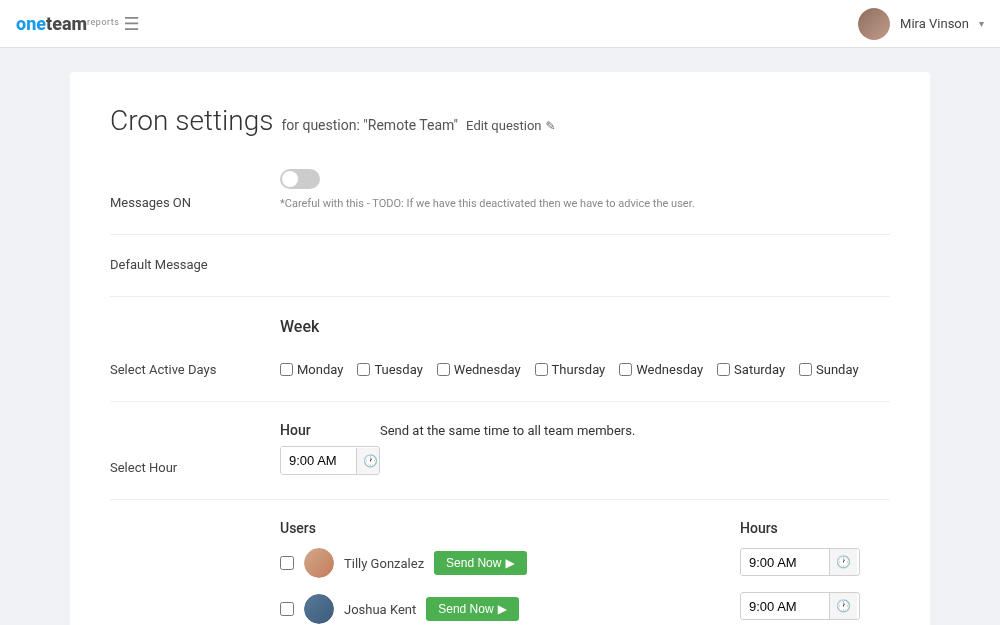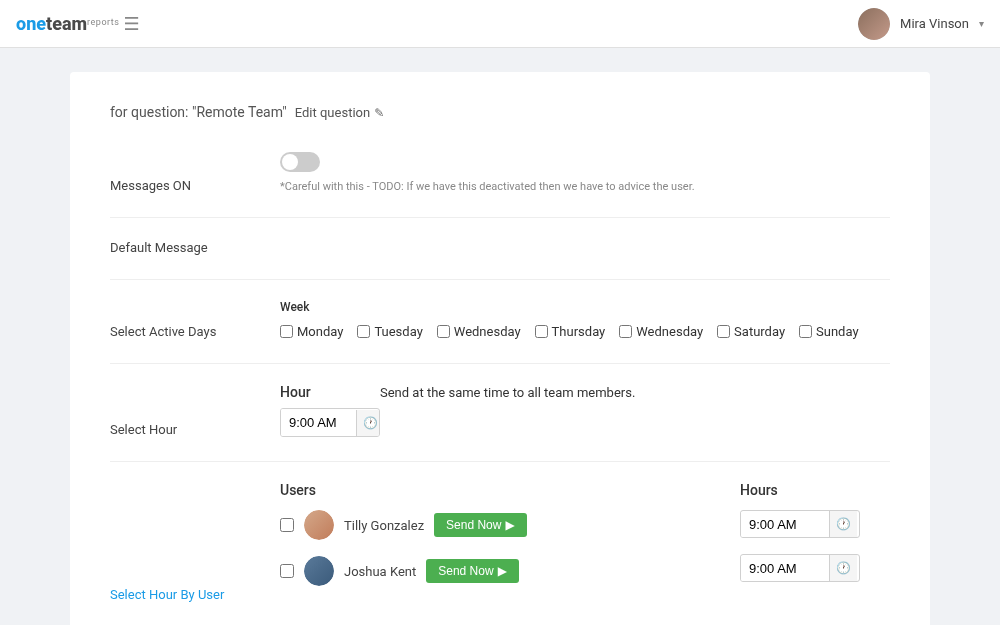--- a/index.html
+++ b/index.html
@@ -176,23 +176,23 @@
       border: 1px solid #d0d0d0;
       border-radius: 3px;
       padding: 8px 10px;
       font-size: 13px;
       color: #555;
       outline: none;
     }
 
     
     .days-label {
-      font-size: 12px;
+      font-size: 16px;
       font-weight: 500;
-      margin-bottom: 10px;
+      margin-bottom: 26px;
     }
     .days-checkboxes {
       display: flex;
       gap: 14px;
       flex-wrap: wrap;
       align-items: center;
     }
     .day-item {
       display: flex;
       align-items: center;
@@ -350,20 +350,21 @@
     </div>
     <span class="user-name">Mira Vinson</span>
     <span class="user-dropdown-arrow">▾</span>
   </div>
 </nav>
 
 <main class="main">
   <div class="card">
 
     <div class="page-title">
+      <h1>Cron settings</h1>
       <span class="subtitle">for question: "Remote Team"</span>
       <a class="edit-question-link">
         <span>Edit question</span>
         <span class="edit-icon">✎</span>
       </a>
     </div>
 
     <div class="form-row">
       <div class="form-label">Messages ON</div>
       <div class="form-content">

